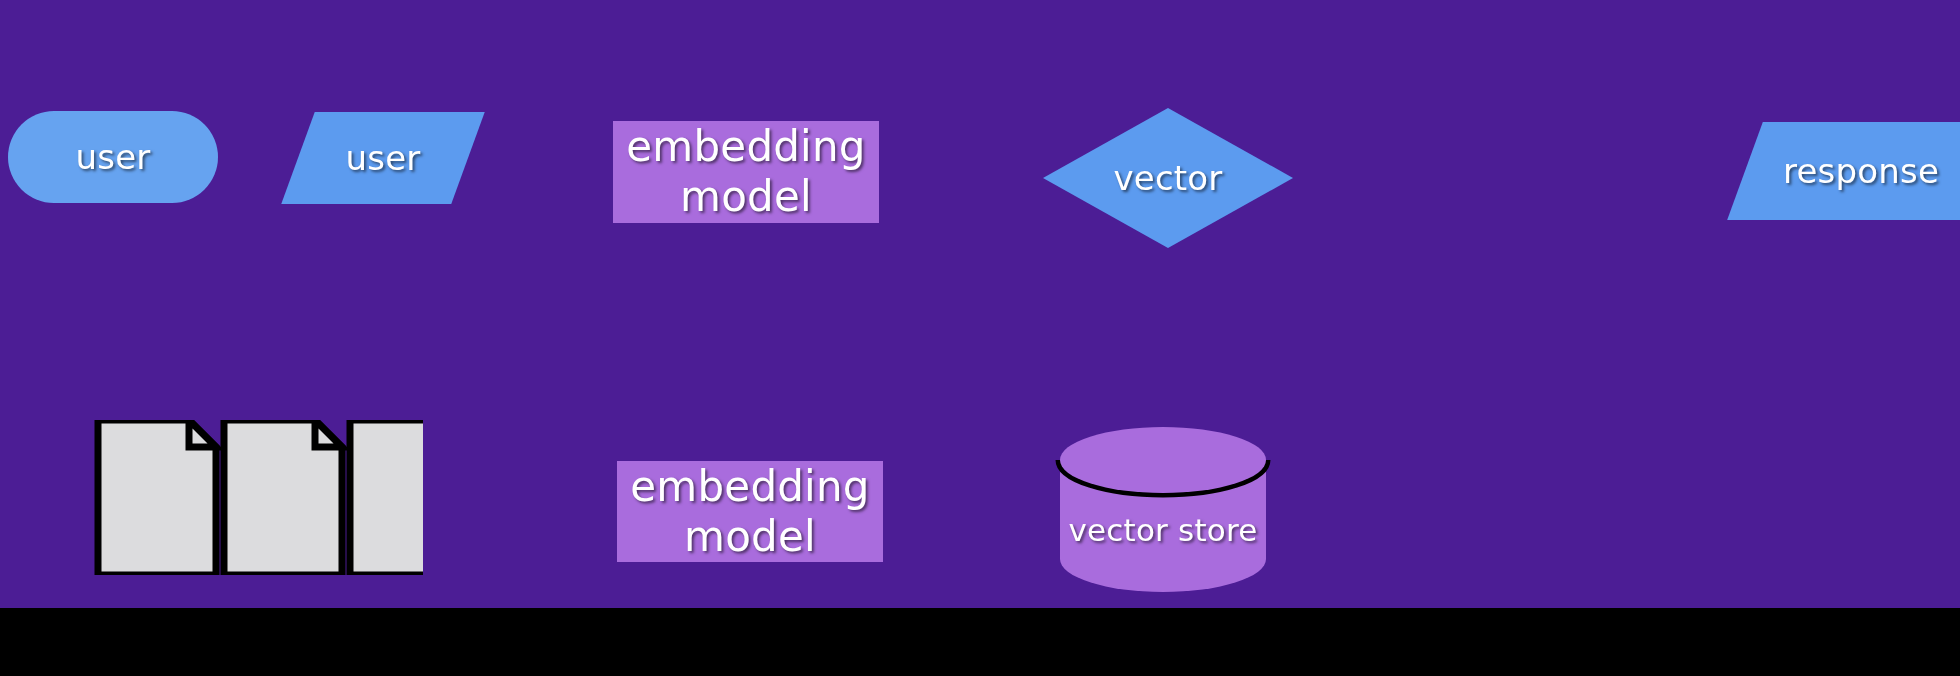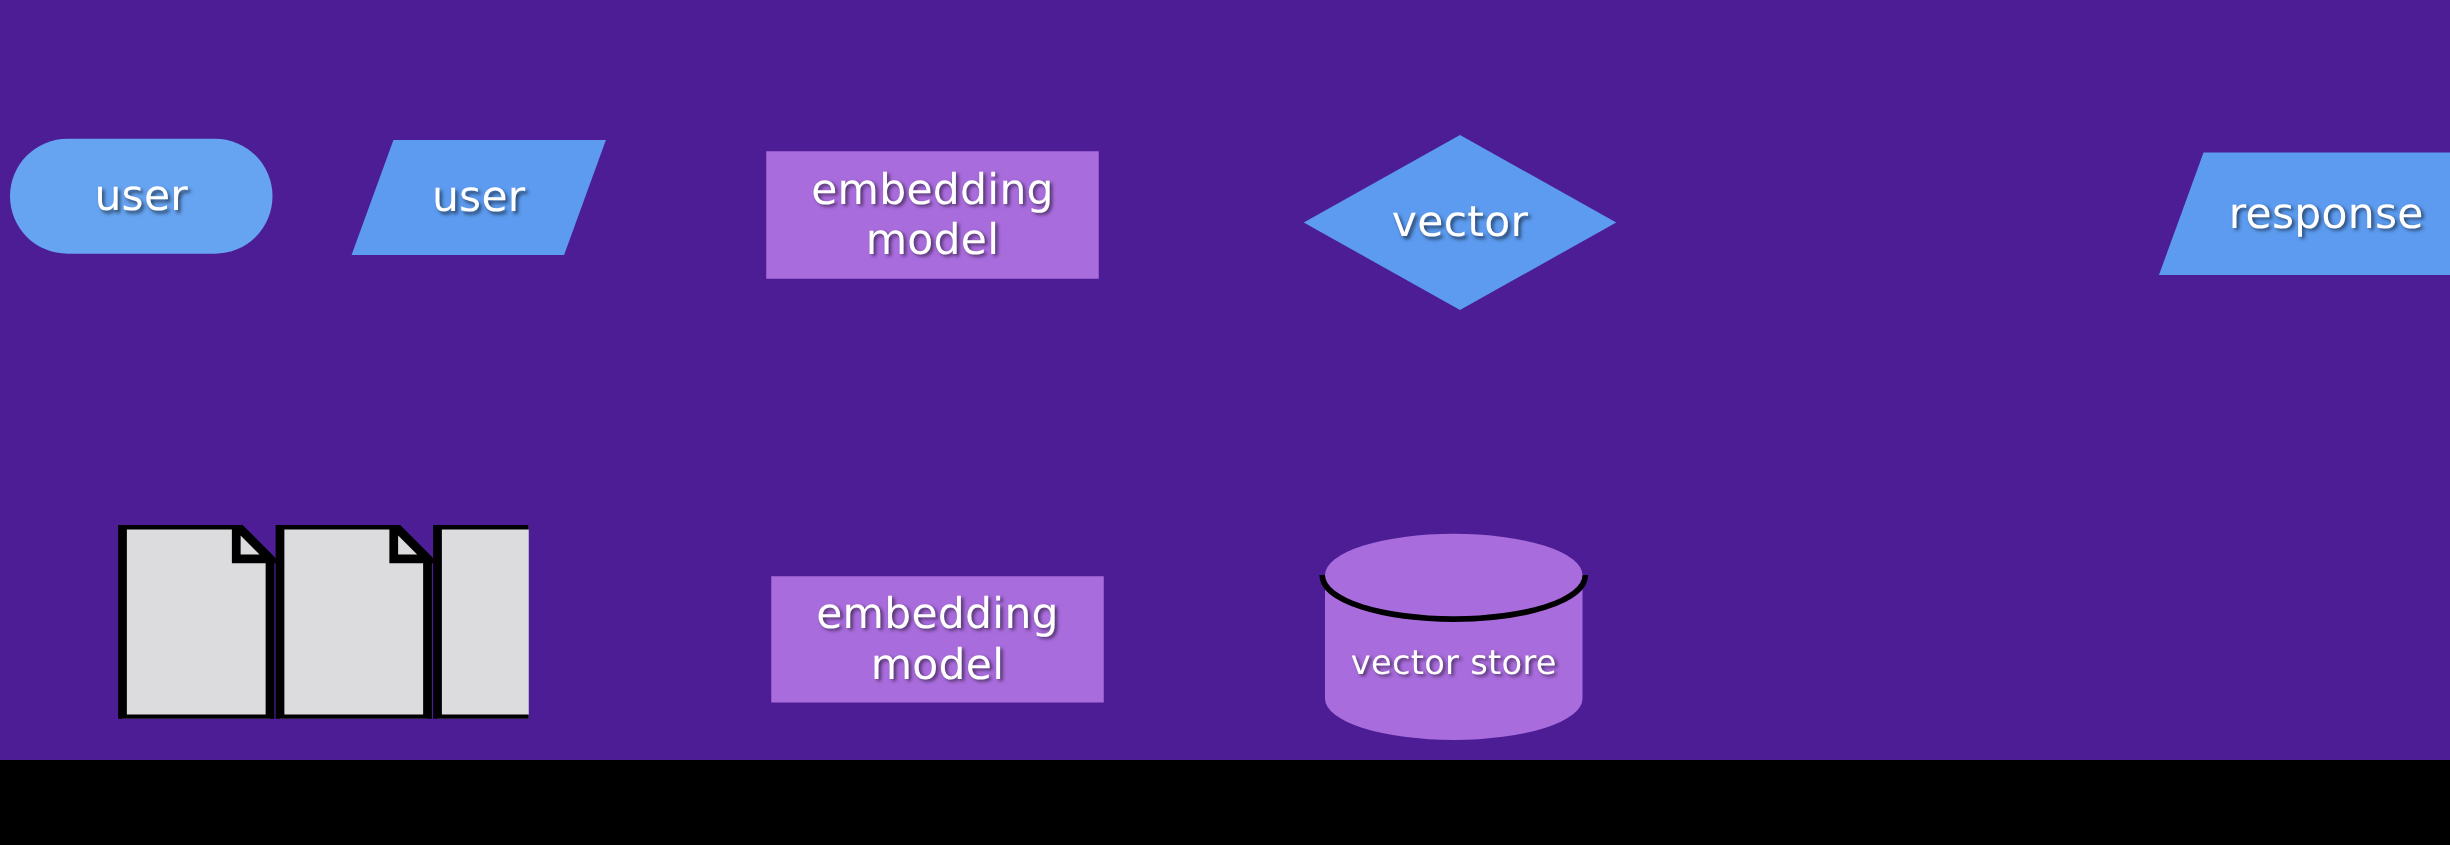--- a/index.html
+++ b/index.html
@@ -32,21 +32,21 @@
     font-size:34px;
     font-weight:400;
     line-height:1.18;
     letter-spacing:.2px;
     text-align:center;
     text-shadow:2px 2px 3px rgba(0,0,0,.55);
     white-space:pre-line;
     pointer-events:none;
     z-index:5;
   }
-  .lbl.two-line { font-size:34px; }
+  .lbl.two-line { font-size:42px; }
 
   
   .stadium {
     background:#66A3F0;
     border-radius:9999px;
   }
 
   
   .rect { background:#A96CDD; }
 
@@ -127,16 +127,16 @@
 
   <div class="node cyl" style="left:1058px; top:427px; width:210px; height:165px;">
     <svg viewBox="0 0 210 165" preserveAspectRatio="none">
 
       <path d="M 2 33 L 2 132 A 103 33 0 0 0 208 132 L 208 33 Z" fill="#A96CDD"></path>
 
       <path d="M 2 33 A 103 33 0 0 0 208 33" fill="none" stroke="#000000" stroke-width="9"></path>
 
       <ellipse cx="105" cy="33" rx="103" ry="33" fill="#A96CDD"></ellipse>
     </svg>
-    <span class="lbl" style="align-items:center; justify-content:center; padding-top:42px; font-size:27px;">vector store</span>
+    <span class="lbl" style="align-items:center; justify-content:center; padding-top:42px; font-size:31px;">vector store</span>
   </div>
 
 </div>
 
 </body></html>

